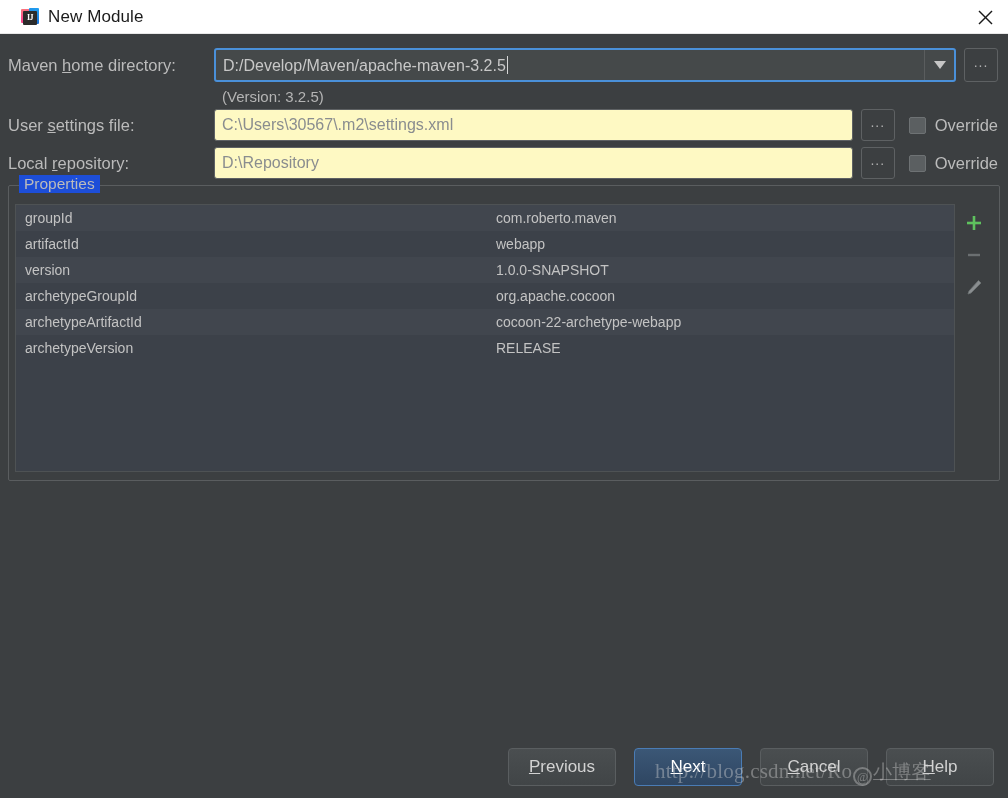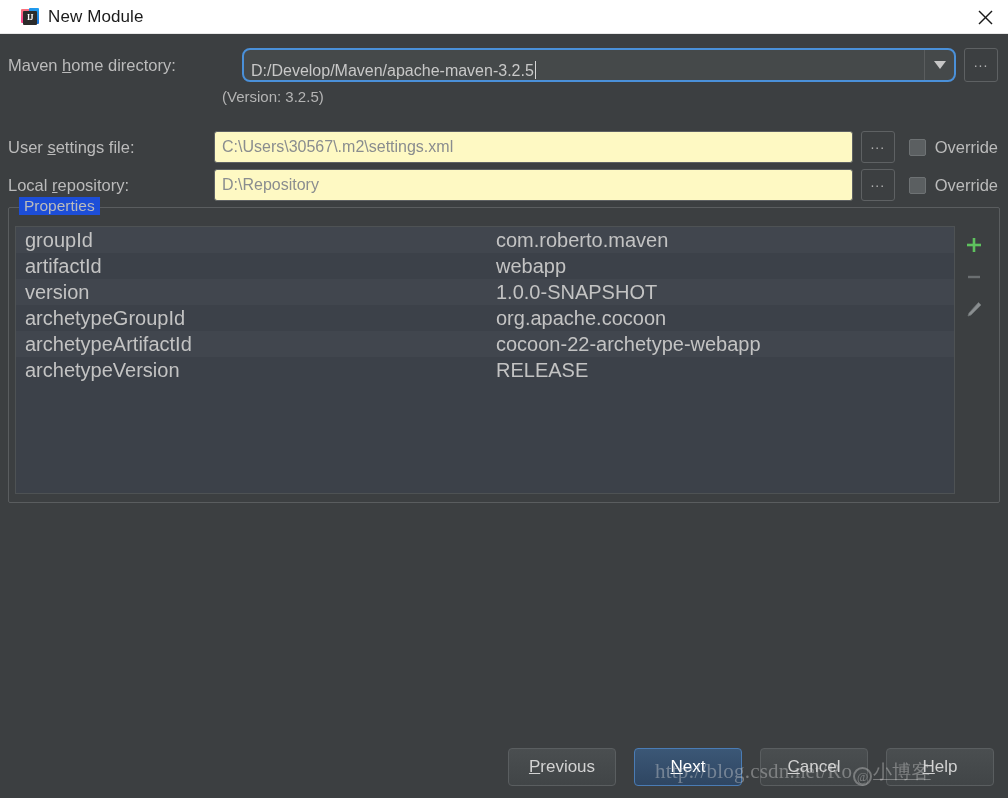--- a/index.html
+++ b/index.html
@@ -94,25 +94,24 @@
     padding-left: 2px;
     white-space: nowrap;
   }
   .row .lbl u { text-decoration: underline; }
 
   .combo {
     flex: 1 1 auto;
     height: 34px;
     background: #45494a;
     border: 2px solid #4a90d9;
-    border-radius: 8px;
-    display: flex;
-    align-items: flex-end;
-    position: relative;
-    margin-left: 28px;
+    border-radius: 3px;
+    display: flex;
+    align-items: center;
+    position: relative;
   }
   .combo .val {
     padding-left: 7px;
     font-size: 16px;
     color: #c8c8c8;
     white-space: nowrap;
     overflow: hidden;
   }
   .caret-blink {
     display: inline-block;
@@ -182,21 +181,21 @@
   .override .ovr-lbl {
     font-size: 16.5px;
     color: #bbbbbb;
   }
 
   .version-line {
     padding-left: 216px;
     font-size: 15px;
     color: #b4b4b4;
     margin-top: 1px;
-    margin-bottom: 26px;
+    margin-bottom: 4px;
   }
 
   
   .group {
     position: relative;
     margin: 4px 8px 0 8px;
     border: 1px solid #5a5d5f;
     border-radius: 2px;
     height: 296px;
   }
@@ -216,21 +215,21 @@
   .table {
     flex: 1 1 auto;
     border: 1px solid #4e5254;
     background: #3c4149;
     overflow: hidden;
   }
   .trow {
     height: 26px;
     display: flex;
     align-items: center;
-    font-size: 20px;
+    font-size: 14px;
     color: #c3c3c3;
   }
   .trow.odd  { background: #41464e; }
   .trow.even { background: #3c4149; }
   .trow .c-key {
     width: 478px;
     flex: 0 0 478px;
     padding-left: 9px;
     white-space: nowrap; overflow: hidden;
   }

